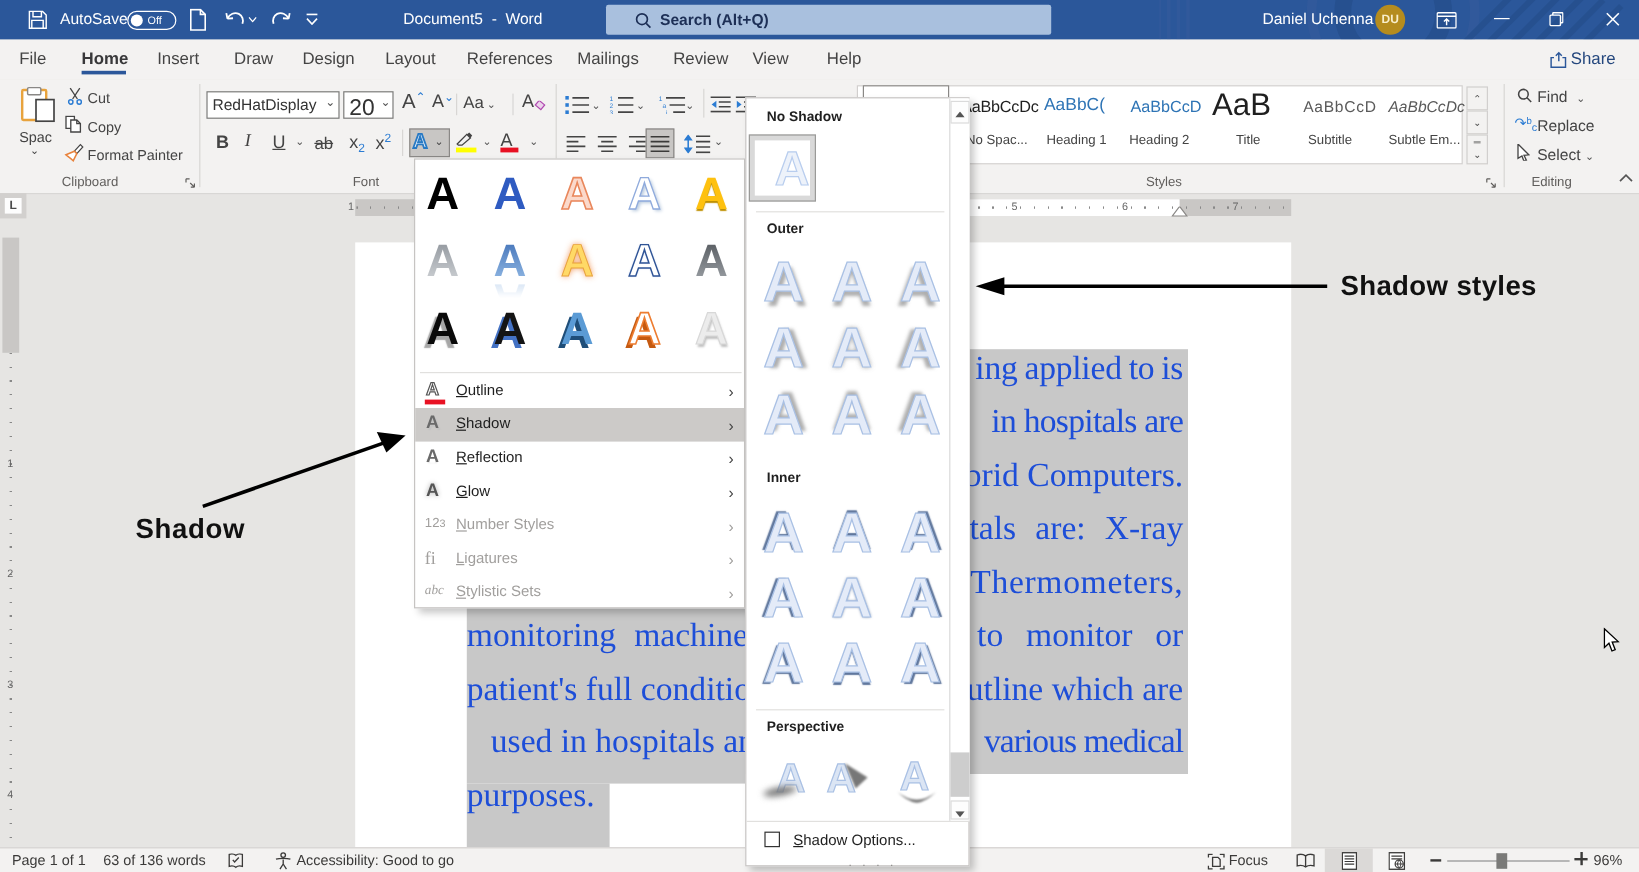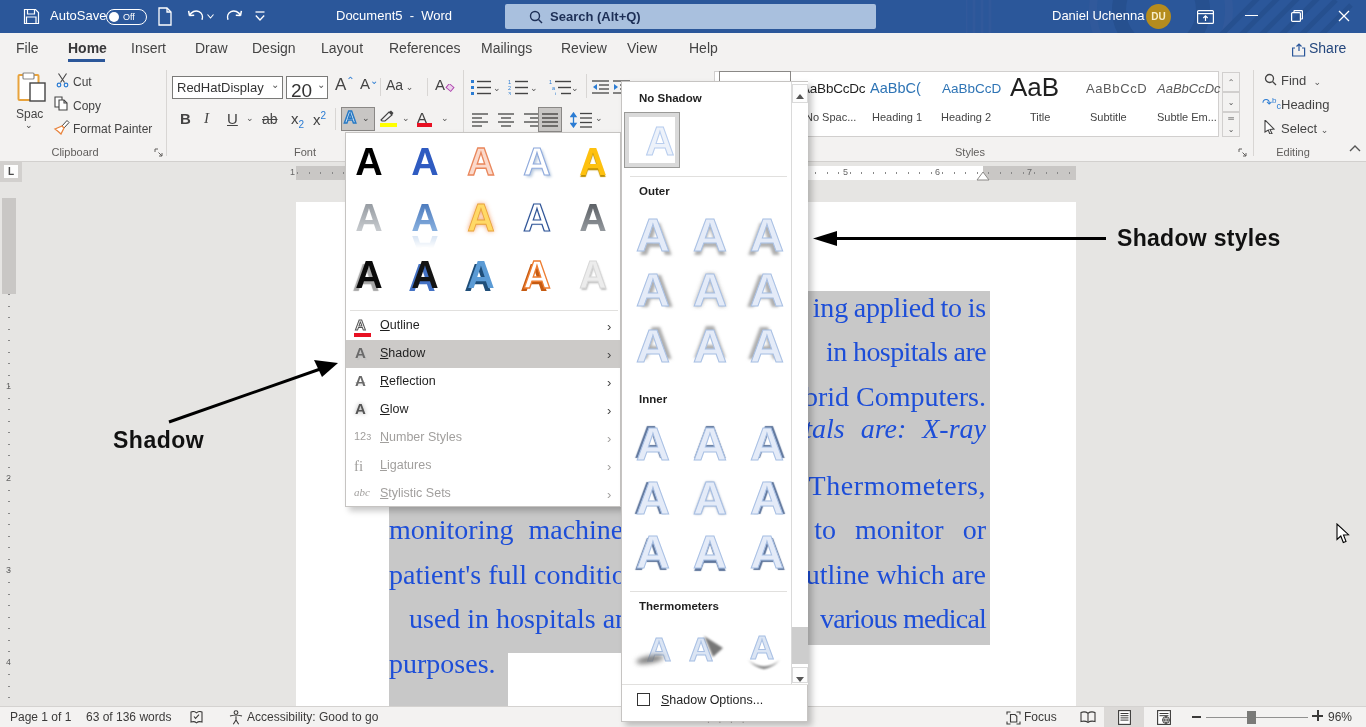--- a/index.html
+++ b/index.html
@@ -358,41 +358,41 @@
   <svg class="abs" width="9" height="9" style="left:1238px;top:82px" viewBox="0 0 9 9" fill="none" stroke="#605e5c" stroke-width="1">
     <path d="M1 1 h3 M1 1 v3 M8 8 h-3 M8 8 v-3 M8 8 L4.5 4.5"></path>
   </svg>
 
   <svg class="abs" width="13" height="13" style="left:1264px;top:7px" viewBox="0 0 13 13" fill="none" stroke="#444" stroke-width="1.3">
     <circle cx="5.5" cy="5.5" r="4"></circle>
       <line x1="8.5" y1="8.5" x2="12" y2="12"></line>
   </svg>
   <div class="abs ric" style="left:1281px;top:7px;font-size:13px;">Find&nbsp;&nbsp;<span style="font-size:9px;color:#555;">⌄</span></div>
   <div class="abs" style="left:1262px;top:30px;font-size:12px;color:#2b7cd3;">↷<span style="font-size:8px;vertical-align:4px;">b</span><span style="font-size:9px;vertical-align:-2px;">c</span></div>
-  <div class="abs ric" style="left:1281px;top:31px;font-size:13px;">Heading</div>
+  <div class="abs ric" style="left:1281px;top:31px;font-size:13px;">Replace</div>
   <svg class="abs" width="12" height="14" style="left:1264px;top:54px" viewBox="0 0 12 14">
     <path d="M1 0 L10 9 L6 9.5 L8 13.5 L5.8 14 L4.3 10 L1 12 z" fill="#fff" stroke="#444" stroke-width="1.1"></path>
   </svg>
   <div class="abs ric" style="left:1281px;top:55px;font-size:13px;">Select&nbsp;<span style="font-size:9px;color:#555;">⌄</span></div>
   <svg class="abs" width="12" height="7" style="left:1349px;top:79px" viewBox="0 0 12 7" fill="none" stroke="#555" stroke-width="1.4">
       <path d="M1 6 L6 1 L11 6"></path>
     </svg>
 </div>
 
 <div id="canvas">
   <div id="page"></div>
 
   <div class="abs" style="left:389px;top:129px;width:601px;height:354px;background:#c8c8c8;"></div>
   <div class="abs" style="left:389px;top:483px;width:232px;height:8px;background:#c8c8c8;"></div>
   <div class="abs" style="left:389px;top:491px;width:119px;height:53px;background:#c8c8c8;"></div>
 
   <div class="docline dr" style="top:132px;word-spacing:-1px;letter-spacing:-0.2px;">ing applied to is</div>
   <div class="docline dr" style="top:176px;letter-spacing:-0.6px;">in hospitals are</div>
   <div class="docline dr" style="top:221px;">brid Computers.</div>
-  <div class="docline dr" style="top:253px;word-spacing:9px;font-style:italic;">tals are: X-ray</div>
+  <div class="docline dr" style="top:265px;word-spacing:9px;">tals are: X-ray</div>
   <div class="docline dr" style="top:310px;letter-spacing:0.55px;">. Thermometers,</div>
   <div class="docline" style="left:389px;top:354px;word-spacing:8px;">monitoring machines</div>
   <div class="docline dr" style="top:354px;word-spacing:12px;">l to monitor or</div>
   <div class="docline" style="left:389px;top:399px;">patient's full condition</div>
   <div class="docline dr" style="top:399px;">utline which are</div>
   <div class="docline" style="left:409px;top:443px;">used in hospitals and</div>
   <div class="docline dr" style="top:443px;letter-spacing:-0.8px;">various medical</div>
   <div class="docline" style="left:389px;top:488px;">purposes.</div>
 </div>
 
@@ -555,21 +555,21 @@
   <span class="sma inna" style="left:65px;top:341px;text-shadow:0 -2.5px 1px #5f769c;">A</span>
   <span class="sma inna" style="left:122px;top:341px;text-shadow:2px -2px 1px #5f769c;">A</span>
   <span class="sma inna" style="left:8px;top:395px;text-shadow:-2.5px 0 1px #5f769c;">A</span>
   <span class="sma inna" style="left:65px;top:395px;text-shadow:0 0 2.5px #5f769c;">A</span>
   <span class="sma inna" style="left:122px;top:395px;text-shadow:2.5px 0 1px #5f769c;">A</span>
   <span class="sma inna" style="left:8px;top:449px;text-shadow:-2px 2px 1px #5f769c;">A</span>
   <span class="sma inna" style="left:65px;top:449px;text-shadow:0 2.5px 1px #5f769c;">A</span>
   <span class="sma inna" style="left:122px;top:449px;text-shadow:2px 2px 1px #5f769c;">A</span>
 
   <div class="abs" style="left:8px;top:509px;width:157px;height:1px;background:#e1e0de;"></div>
-  <div class="subhdr" style="top:518px;">Thermometers</div>
+  <div class="subhdr" style="top:518px;">Perspective</div>
   <span class="sma pera" style="left:17px;top:550px;">A</span>
   <span class="sma pera" style="left:59px;top:550px;">A</span>
   <span class="sma pera" style="left:120px;top:548px;">A</span>
   <div class="abs" style="left:14px;top:574px;width:28px;height:7px;background:#787878;border-radius:50%;filter:blur(2.5px);transform:rotate(-10deg);"></div>
   <svg class="abs" width="24" height="24" style="left:80px;top:554px;filter:blur(1px);" viewBox="0 0 24 24">
       <path d="M2 0 L21 12 L11 21 z" fill="#777"></path>
     </svg>
   <svg class="abs" width="36" height="14" style="left:124px;top:576px;filter:blur(1px);" viewBox="0 0 36 14">
       <path d="M2 2 Q18 15 34 2 Q26 10 18 11 Q10 10 2 2 z" fill="#6f6f6f"></path>
     </svg>

